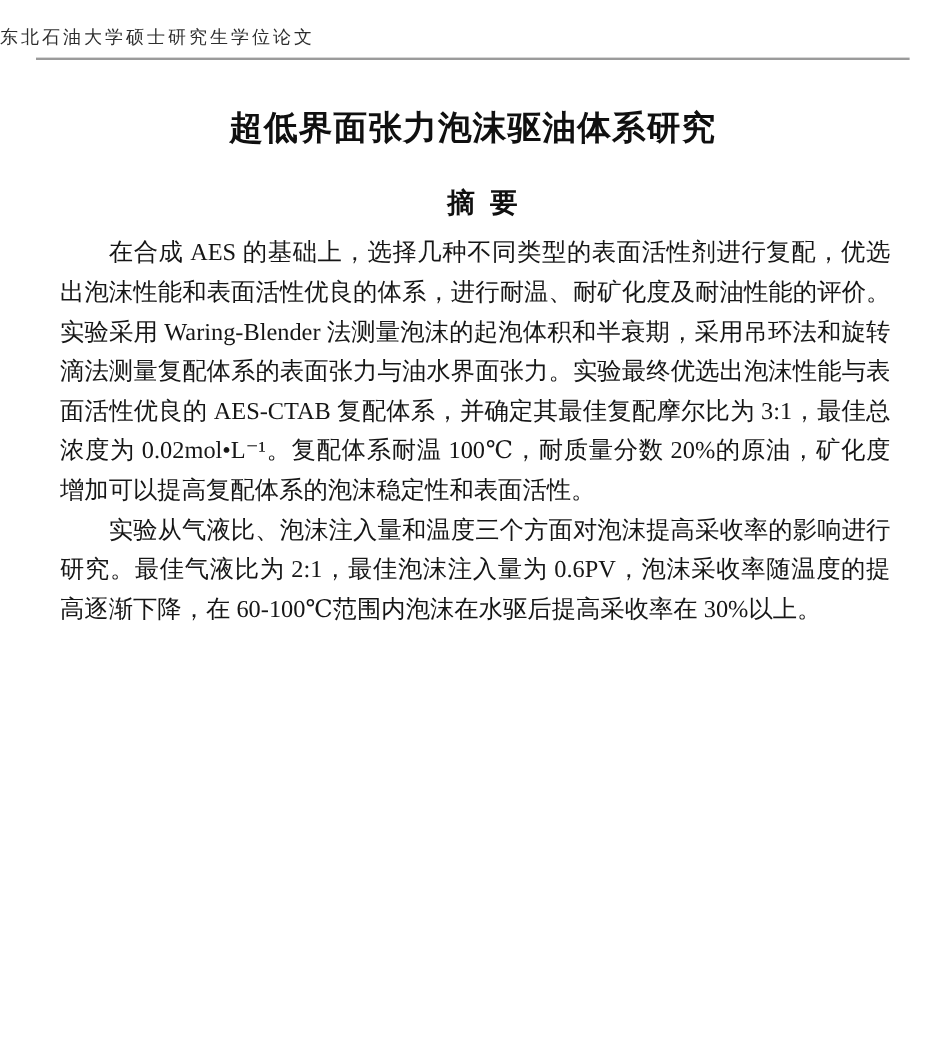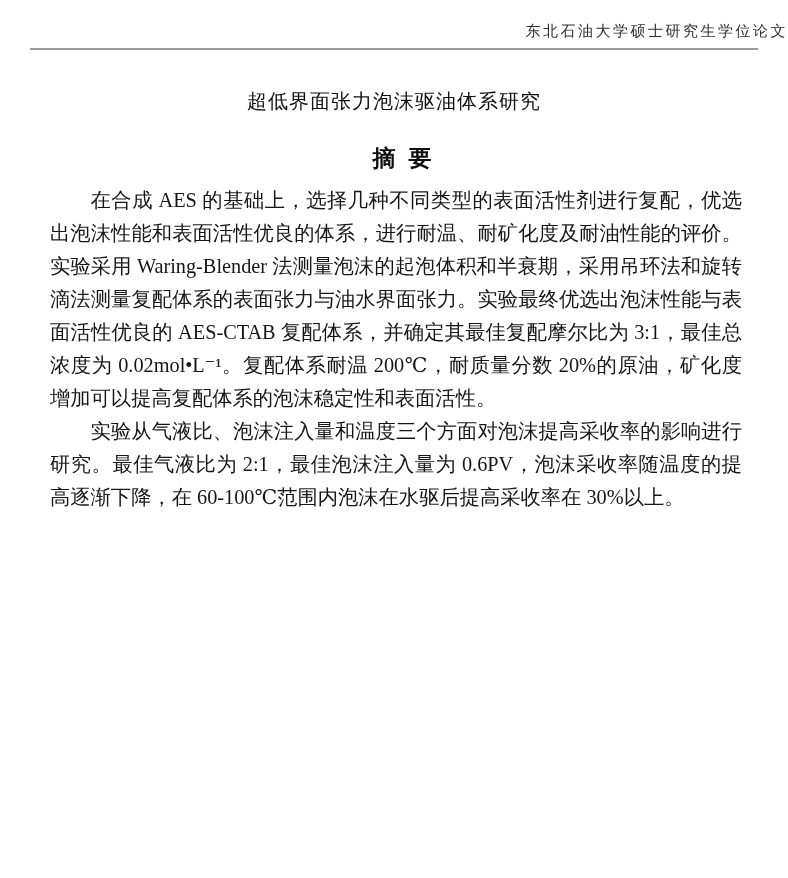--- a/index.html
+++ b/index.html
@@ -11,39 +11,38 @@
     height: 878px;
     margin: 0 auto;
     background: #ffffff;
     color: #1a1a1a;
     overflow: hidden;
     font-family: "Liberation Serif", "DejaVu Serif", serif;
   }
 
   .running-head {
     margin-top: 22px;
-    text-align: right;
+    text-align: left;
     font-size: 15px;
     letter-spacing: 2.5px;
     color: #2e2e2e;
-    padding-left: 24px;
   }
 
   .header-rule {
     height: 0;
     border-top: 2px solid #9b9b9b;
     margin: 7px 30px 0 30px;
   }
 
   .thesis-title {
     margin: 38px 0 0 0;
     text-align: center;
     font-family: "Liberation Sans", "DejaVu Sans", sans-serif;
-    font-weight: normal;
-    font-size: 20px;
+    font-weight: bold;
+    font-size: 28px;
     letter-spacing: 1px;
     color: #101010;
   }
 
   .abstract-heading {
     margin: 28px 0 0 0;
     text-align: center;
     font-family: "Liberation Sans", "DejaVu Sans", sans-serif;
     font-weight: bold;
     font-size: 23px;
@@ -73,18 +72,18 @@
 
   <div class="running-head">东北石油大学硕士研究生学位论文</div>
 
   <div class="header-rule"></div>
 
   <h1 class="thesis-title">超低界面张力泡沫驱油体系研究</h1>
 
   <h2 class="abstract-heading">摘  要</h2>
 
   <div class="abstract-body">
-    <p>在合成 AES 的基础上，选择几种不同类型的表面活性剂进行复配，优选出泡沫性能和表面活性优良的体系，进行耐温、耐矿化度及耐油性能的评价。实验采用 Waring-Blender 法测量泡沫的起泡体积和半衰期，采用吊环法和旋转滴法测量复配体系的表面张力与油水界面张力。实验最终优选出泡沫性能与表面活性优良的 AES-CTAB 复配体系，并确定其最佳复配摩尔比为 3:1，最佳总浓度为 0.02mol•L⁻¹。复配体系耐温 200℃，耐质量分数 20%的原油，矿化度增加可以提高复配体系的泡沫稳定性和表面活性。</p>
+    <p>在合成 AES 的基础上，选择几种不同类型的表面活性剂进行复配，优选出泡沫性能和表面活性优良的体系，进行耐温、耐矿化度及耐油性能的评价。实验采用 Waring-Blender 法测量泡沫的起泡体积和半衰期，采用吊环法和旋转滴法测量复配体系的表面张力与油水界面张力。实验最终优选出泡沫性能与表面活性优良的 AES-CTAB 复配体系，并确定其最佳复配摩尔比为 3:1，最佳总浓度为 0.02mol•L⁻¹。复配体系耐温 100℃，耐质量分数 20%的原油，矿化度增加可以提高复配体系的泡沫稳定性和表面活性。</p>
     <p>实验从气液比、泡沫注入量和温度三个方面对泡沫提高采收率的影响进行研究。最佳气液比为 2:1，最佳泡沫注入量为 0.6PV，泡沫采收率随温度的提高逐渐下降，在 60-100℃范围内泡沫在水驱后提高采收率在 30%以上。</p>
 
   </div>
 
 </div>
 
 </body></html>

